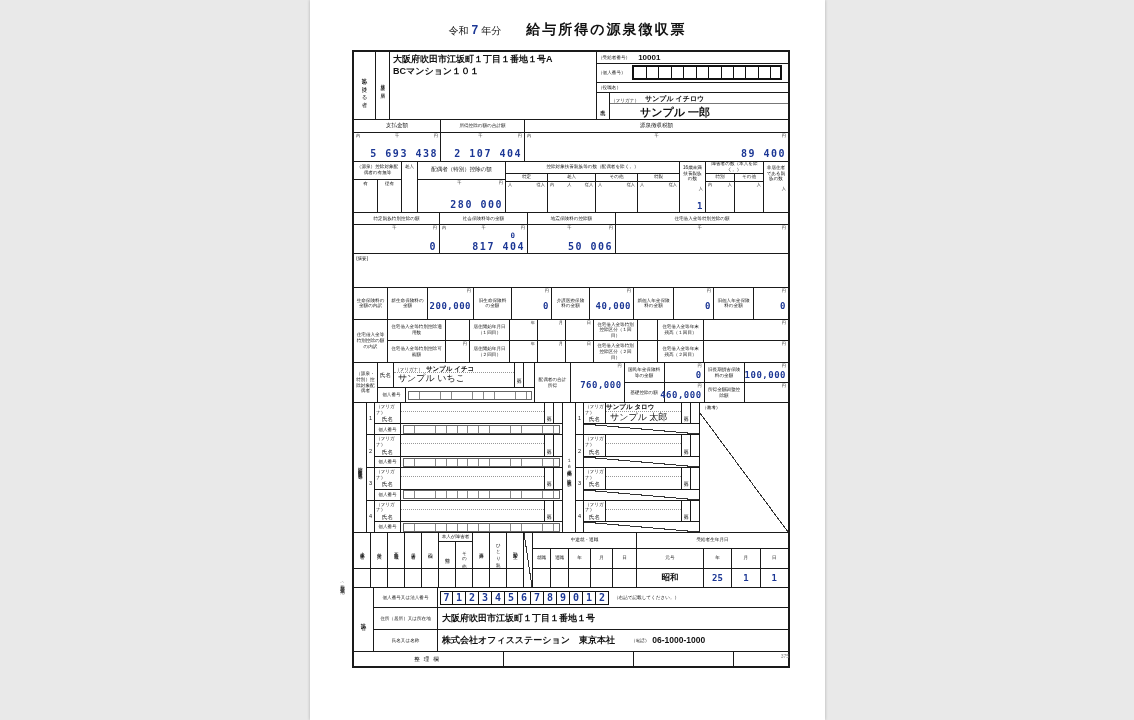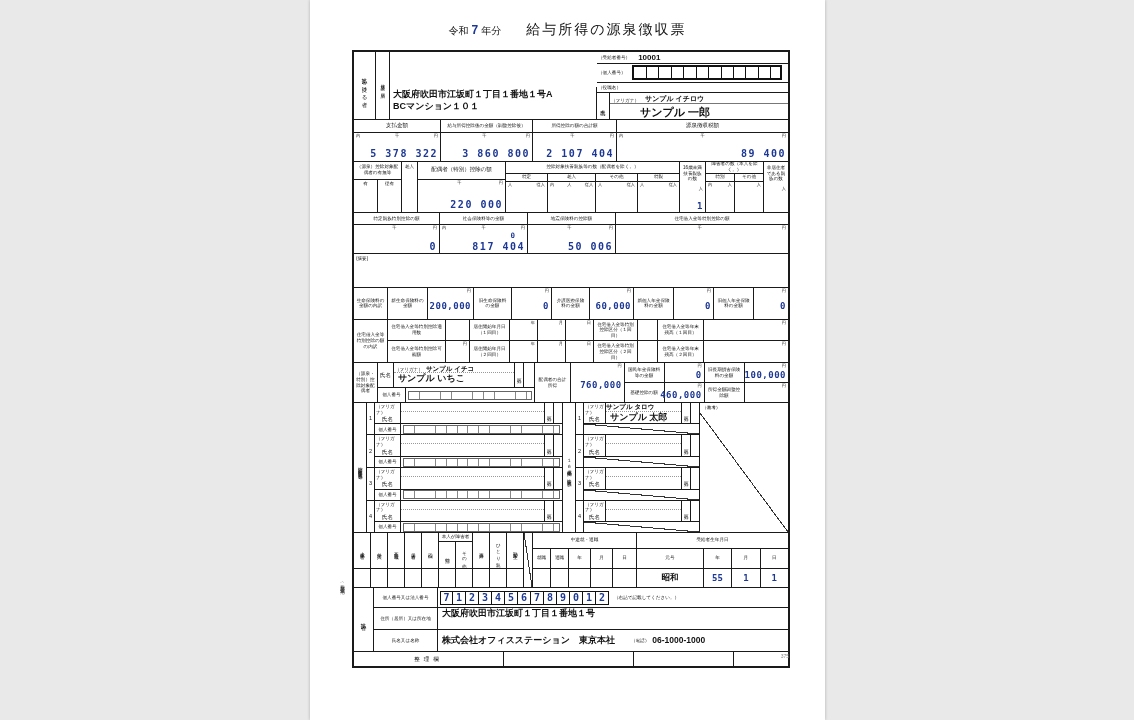--- a/index.html
+++ b/index.html
@@ -2,37 +2,37 @@
 <html><head>
 <meta charset="utf-8">
 <style>
   :root{ --blue:#1c3795; --bd:#1a1a1a; }
   *{box-sizing:border-box;margin:0;padding:0;}
   body{font-family:"Liberation Sans","DejaVu Sans",sans-serif;color:#111;}
   .canvas{position:relative;width:1134px;height:720px;background:#e9e9e9;overflow:hidden;}
   .page{position:absolute;left:310px;top:0;width:515px;height:720px;background:#fff;box-shadow:0 0 3px rgba(0,0,0,.25);}
   .title{position:absolute;top:20px;left:0;width:100%;text-align:center;white-space:nowrap;}
   .t-era{font-size:10px;} .t-year{font-size:12px;color:var(--blue);font-weight:bold;margin:0 3px;}
-  .t-suffix{font-size:10px;margin-right:16px;} .t-main{font-size:14px;font-weight:normal;letter-spacing:2px;padding-left:9px;}
+  .t-suffix{font-size:10px;margin-right:16px;} .t-main{font-size:14px;font-weight:bold;letter-spacing:2px;padding-left:9px;}
   .form{position:absolute;left:42px;top:50px;width:438px;height:618px;border:2px solid var(--bd);background:#fff;font-size:6px;line-height:1.15;display:flex;flex-direction:column;}
   .band{display:flex;border-bottom:1px solid var(--bd);}
   .col{display:flex;flex-direction:column;}
   .br{border-right:1px solid var(--bd);} .bb{border-bottom:1px solid var(--bd);} .bt{border-top:1px solid var(--bd);} .bl{border-left:1px solid var(--bd);}
   .vt{writing-mode:vertical-rl;text-orientation:upright;letter-spacing:1px;}
   .ct{display:flex;align-items:center;justify-content:center;text-align:center;}
   .tiny{font-size:4.6px;line-height:1.25;} .lbl{font-size:5.5px;line-height:1.3;}
   .num{color:var(--blue);font-weight:bold;font-family:"DejaVu Sans Mono",monospace;}
   .money{font-size:10px;text-align:right;padding:0 2px 1px 0;letter-spacing:1.5px;white-space:nowrap;}
   .money.sm{font-size:9px;letter-spacing:.5px;}
   .vcell{flex:1;display:flex;flex-direction:column;justify-content:space-between;overflow:hidden;}
   .units{display:flex;justify-content:space-between;font-size:4.2px;padding:1px 2px 0 2px;color:#222;}
   .addr{font-weight:bold;font-size:9px;line-height:1.3;}
   .kana{font-weight:bold;font-size:7px;margin-left:6px;} .kana.sm{font-size:6.5px;margin-left:3px;}
   .big-name{font-weight:bold;font-size:11px;padding:2px 0 0 30px;}
-  .name-md{font-weight:bold;font-size:9px;padding-left:4px;}
+  .name-md{font-weight:normal;font-size:9px;padding-left:4px;}
   .sm-num{font-weight:bold;font-size:8px;margin-left:8px;}
   .type-val{font-weight:bold;font-size:11px;letter-spacing:1px;}
   .big-seg{width:150px;height:15px;border:2px solid #111;background:repeating-linear-gradient(to right,transparent 0 11.5px,#111 11.5px 12.5px);margin-left:2px;}
   .seg{height:9px;border:1px solid #666;background:repeating-linear-gradient(to right,transparent 0 10px,#888 10px 10.7px);}
   .diag{background:linear-gradient(to right top,transparent calc(50% - .5px),#333 calc(50% - .5px),#333 calc(50% + .5px),transparent calc(50% + .5px));}
   .digits{display:flex;}
   .digit-box{width:13px;height:14px;border:1px solid #111;border-left:none;display:flex;align-items:center;justify-content:center;font-size:10px;font-weight:bold;color:var(--blue);font-family:"DejaVu Sans Mono",monospace;}
   .digit-box:first-child{border-left:1px solid #111;}
   .dotted{border-bottom:1px dotted #999;}
   .phone{font-weight:bold;font-size:8.5px;margin-left:3px;}
@@ -52,21 +52,21 @@
 
   <div class="title">
     <span class="t-era">令和</span><span class="t-year">7</span><span class="t-suffix">年分</span><span class="t-main">給与所得の源泉徴収票</span>
   </div>
 
   <div class="form">
 
     <div class="band" style="height:68px">
       <div class="br vt ct lbl" style="width:22px">支払を受ける者</div>
       <div class="br vt ct tiny" style="width:14px">住所又は居所</div>
-      <div class="col br" style="width:207px;padding:2px 3px;margin-top:35px;">
+      <div class="col br" style="width:207px;padding:2px 3px;">
         <div class="addr">大阪府吹田市江坂町１丁目１番地１号A</div>
         <div class="addr">BCマンション１０１</div>
       </div>
       <div class="col" style="flex:1">
         <div class="bb" style="height:12px;display:flex;align-items:center;padding-left:1px">
           <span class="tiny">（受給者番号）</span>
           <span class="sm-num">10001</span>
         </div>
         <div class="bb" style="height:19px;display:flex;align-items:center;padding-left:1px">
           <span class="tiny" style="width:32px">（個人番号）</span>
@@ -90,32 +90,21 @@
 
     <div class="band" style="height:42px">
       <div class="col br" style="width:87px">
         <div class="bb ct lbl" style="height:13px">支払金額</div>
         <div class="vcell">
               <div class="units">
                 <span>内</span>
                 <span>千</span>
                 <span>円</span>
               </div>
-        <div class="money num">5 378 322</div>
-            </div>
-      </div>
-      <div class="col br" style="width:92px">
-        <div class="bb ct tiny" style="height:13px;padding:0 2px">給与所得控除後の金額（調整控除後）</div>
-        <div class="vcell">
-              <div class="units">
-                <span></span>
-                <span>千</span>
-                <span>円</span>
-              </div>
-        <div class="money num">3 860 800</div>
+        <div class="money num">5 693 438</div>
             </div>
       </div>
       <div class="col br" style="width:84px">
         <div class="bb ct tiny" style="height:13px;padding:0 2px">所得控除の額の合計額</div>
         <div class="vcell">
               <div class="units">
                 <span></span>
                 <span>千</span>
                 <span>円</span>
               </div>
@@ -154,21 +143,21 @@
             <div style="flex:1"></div>
       </div>
       <div class="col br" style="width:88px">
         <div class="bb ct lbl" style="height:18px;padding:0 4px">配偶者（特別）控除の額</div>
         <div class="vcell">
               <div class="units">
                 <span></span>
                 <span>千</span>
                 <span>円</span>
               </div>
-        <div class="money num">220 000</div>
+        <div class="money num">280 000</div>
             </div>
       </div>
       <div class="col br" style="width:174px">
         <div class="bb ct tiny" style="height:12px;padding:0 6px">控除対象扶養親族等の数（配偶者を除く。）</div>
         <div style="flex:1;display:flex">
           <div class="col br" style="flex:1">
                 <div class="bb ct tiny" style="height:8px">特定</div>
                 <div class="units">
                   <span>人</span>
                   <span>従人</span>
@@ -304,21 +293,21 @@
             <div class="units" style="justify-content:flex-end">
               <span>円</span>
             </div>
             <div class="money num sm" style="flex:1;display:flex;align-items:center;justify-content:flex-end">0</div>
           </div>
       <div class="br ct tiny" style="width:38px;padding:0 3px">介護医療保険料の金額</div>
       <div class="col br" style="width:44px">
             <div class="units" style="justify-content:flex-end">
               <span>円</span>
             </div>
-            <div class="money num sm" style="flex:1;display:flex;align-items:center;justify-content:flex-end">60,000</div>
+            <div class="money num sm" style="flex:1;display:flex;align-items:center;justify-content:flex-end">40,000</div>
           </div>
       <div class="br ct tiny" style="width:40px;padding:0 3px">新個人年金保険料の金額</div>
       <div class="col br" style="width:40px">
             <div class="units" style="justify-content:flex-end">
               <span>円</span>
             </div>
             <div class="money num sm" style="flex:1;display:flex;align-items:center;justify-content:flex-end">0</div>
           </div>
       <div class="br ct tiny" style="width:40px;padding:0 3px">旧個人年金保険料の金額</div>
       <div class="col" style="flex:1">
@@ -705,21 +694,21 @@
       </div>
       <div class="col" style="flex:1">
         <div class="bb ct tiny" style="height:16px">受給者生年月日</div>
         <div style="flex:1;display:flex">
           <div class="col br" style="flex:2.4">
                 <div class="bb ct tiny" style="height:20px">元号</div>
                 <div class="ct era-val" style="flex:1">昭和</div>
               </div>
           <div class="col br" style="flex:1">
                 <div class="bb ct tiny" style="height:20px">年</div>
-                <div class="ct num" style="flex:1;font-size:9px">55</div>
+                <div class="ct num" style="flex:1;font-size:9px">25</div>
               </div>
           <div class="col br" style="flex:1">
                 <div class="bb ct tiny" style="height:20px">月</div>
                 <div class="ct num" style="flex:1;font-size:9px">1</div>
               </div>
           <div class="col" style="flex:1">
                 <div class="bb ct tiny" style="height:20px">日</div>
                 <div class="ct num" style="flex:1;font-size:9px">1</div>
               </div>
         </div>
@@ -745,21 +734,21 @@
                   <span class="digit-box">9</span>
                   <span class="digit-box">0</span>
                   <span class="digit-box">1</span>
                   <span class="digit-box">2</span>
                 </div>
             <span class="tiny" style="margin-left:5px">（右詰で記載してください。）</span>
           </div>
         </div>
         <div class="bb" style="height:22px;display:flex">
           <div class="br ct tiny" style="width:64px;padding:0 3px">住所（居所）又は所在地</div>
-          <div style="flex:1;display:flex;padding-left:4px">
+          <div style="flex:1;display:flex;align-items:center;padding-left:4px">
                 <span class="addr">大阪府吹田市江坂町１丁目１番地１号</span>
               </div>
         </div>
         <div style="height:21px;display:flex">
           <div class="br ct tiny" style="width:64px;padding:0 3px">氏名又は名称</div>
           <div style="flex:1;display:flex;align-items:center;padding-left:4px">
             <span class="addr">株式会社オフィスステーション　東京本社</span>
             <span class="tiny" style="margin-left:16px">（電話）</span>
             <span class="phone">06-1000-1000</span>
           </div>

